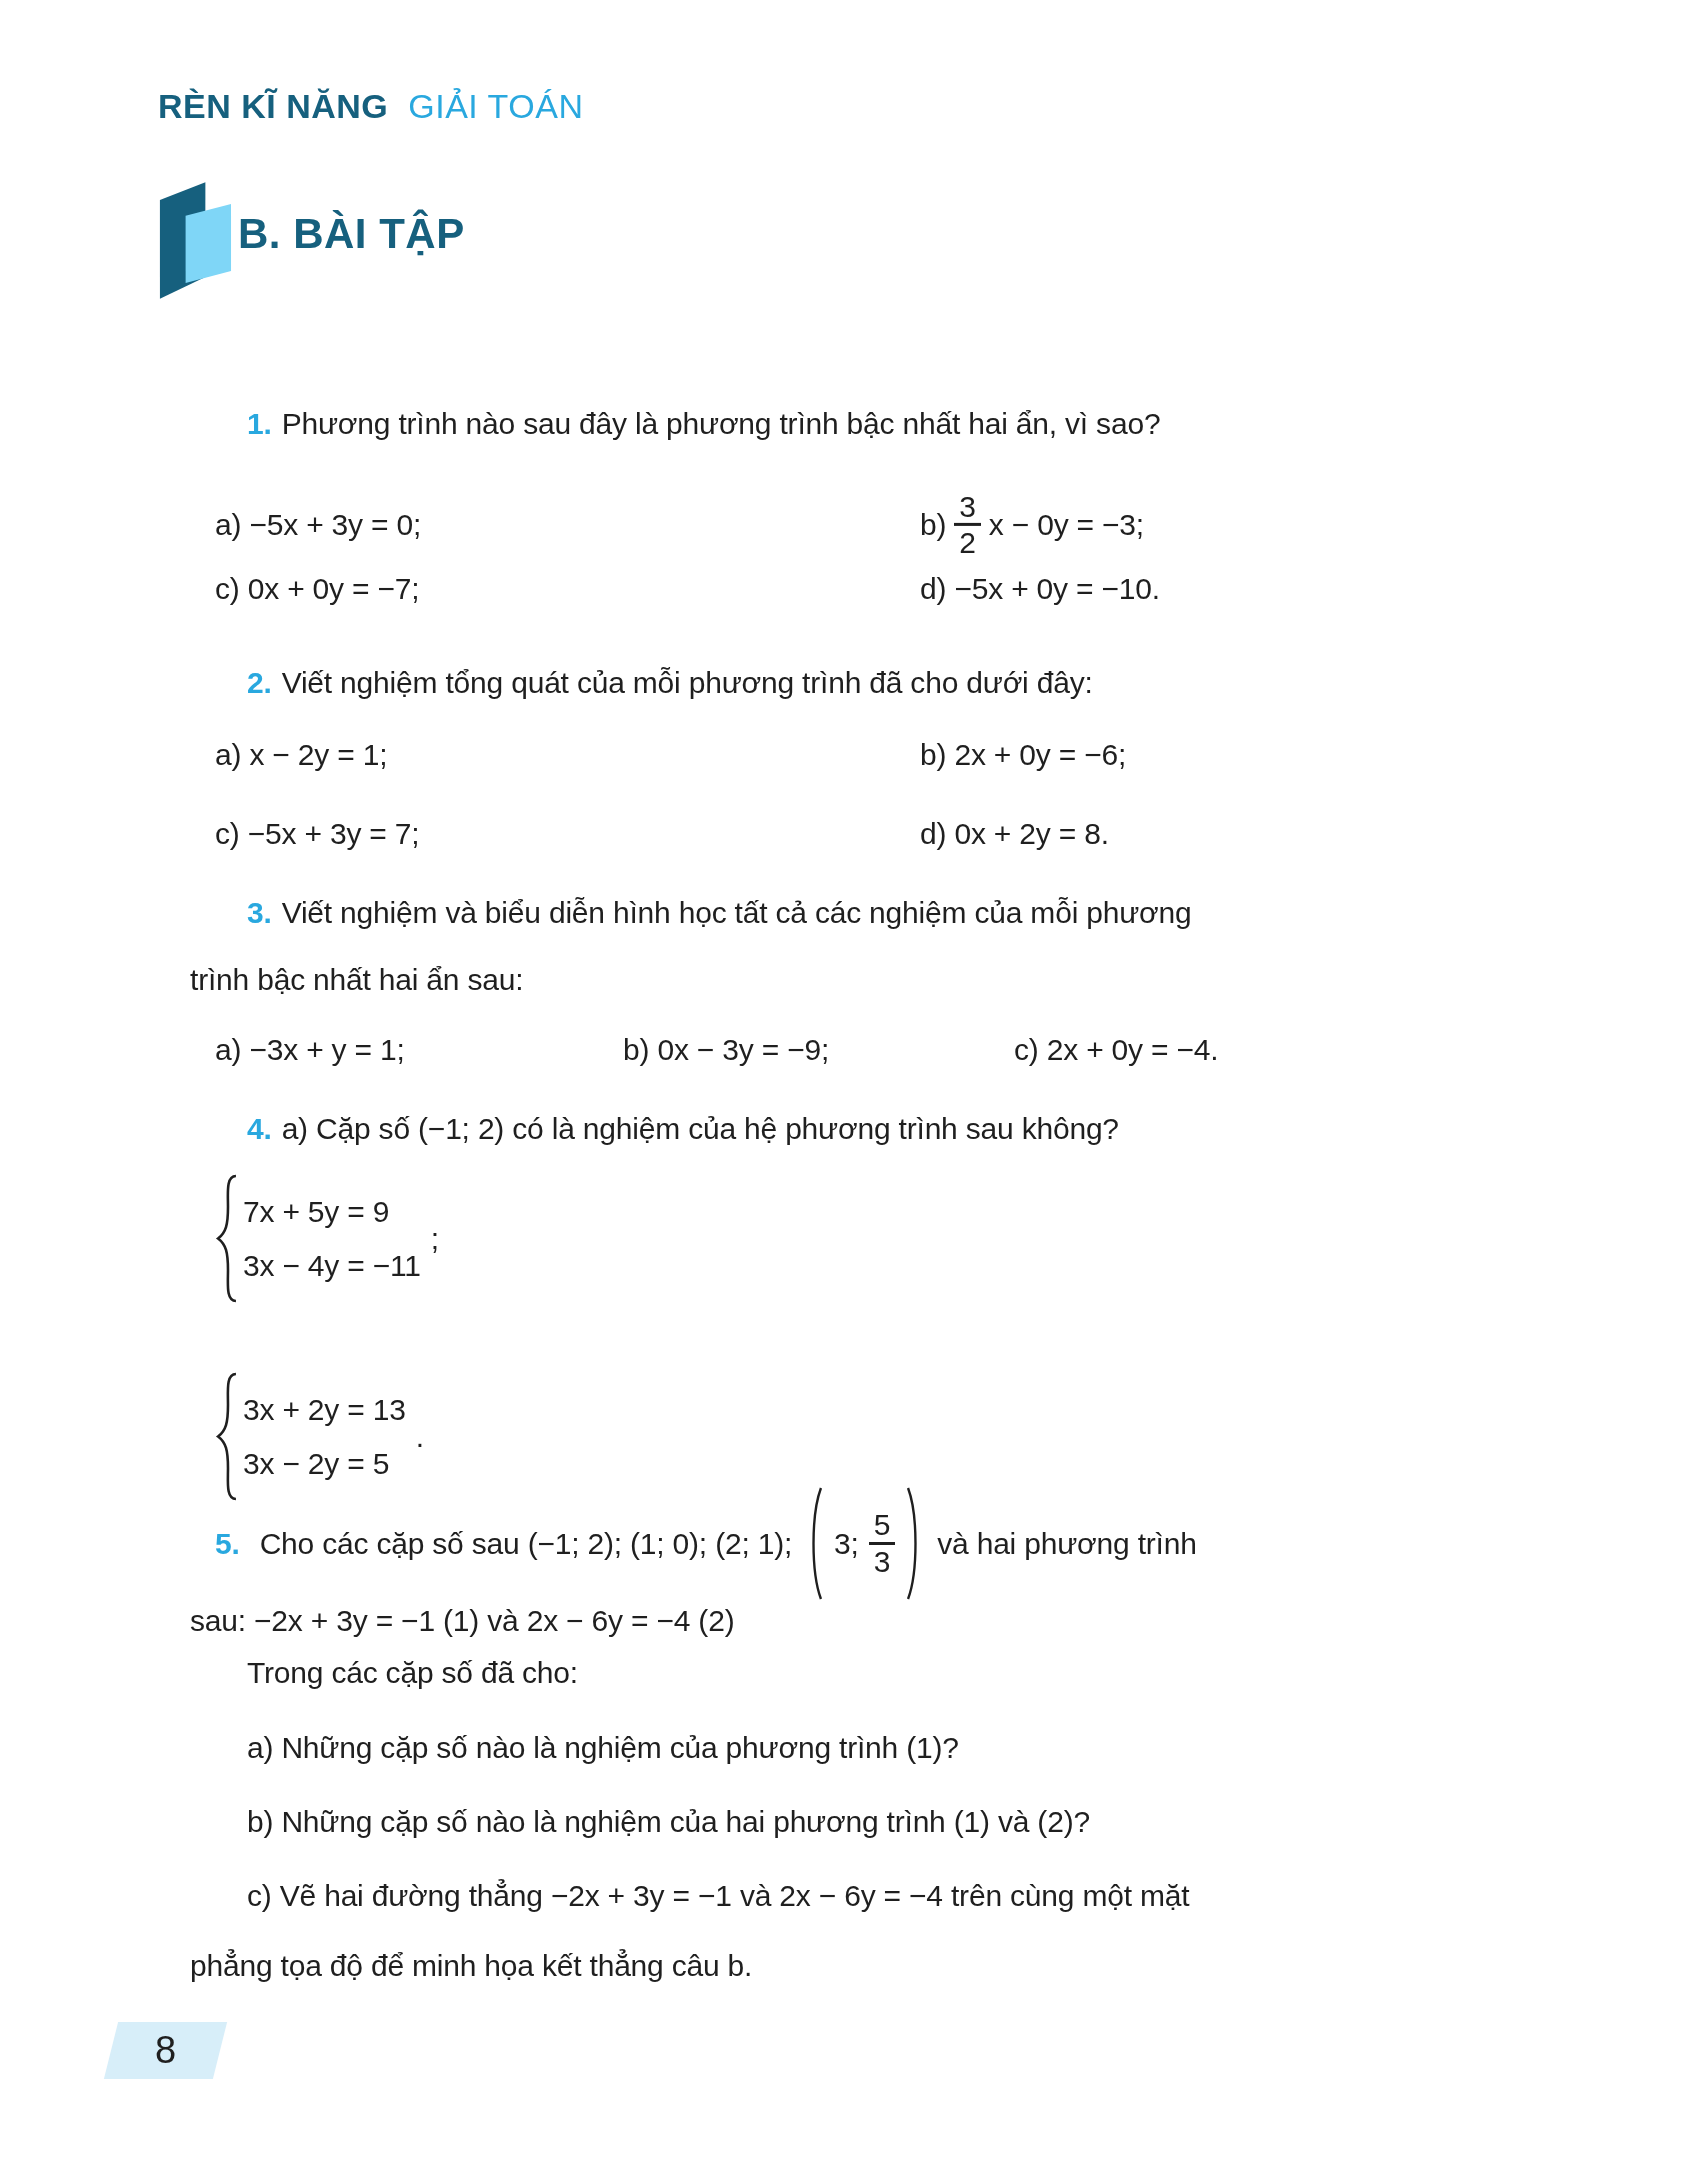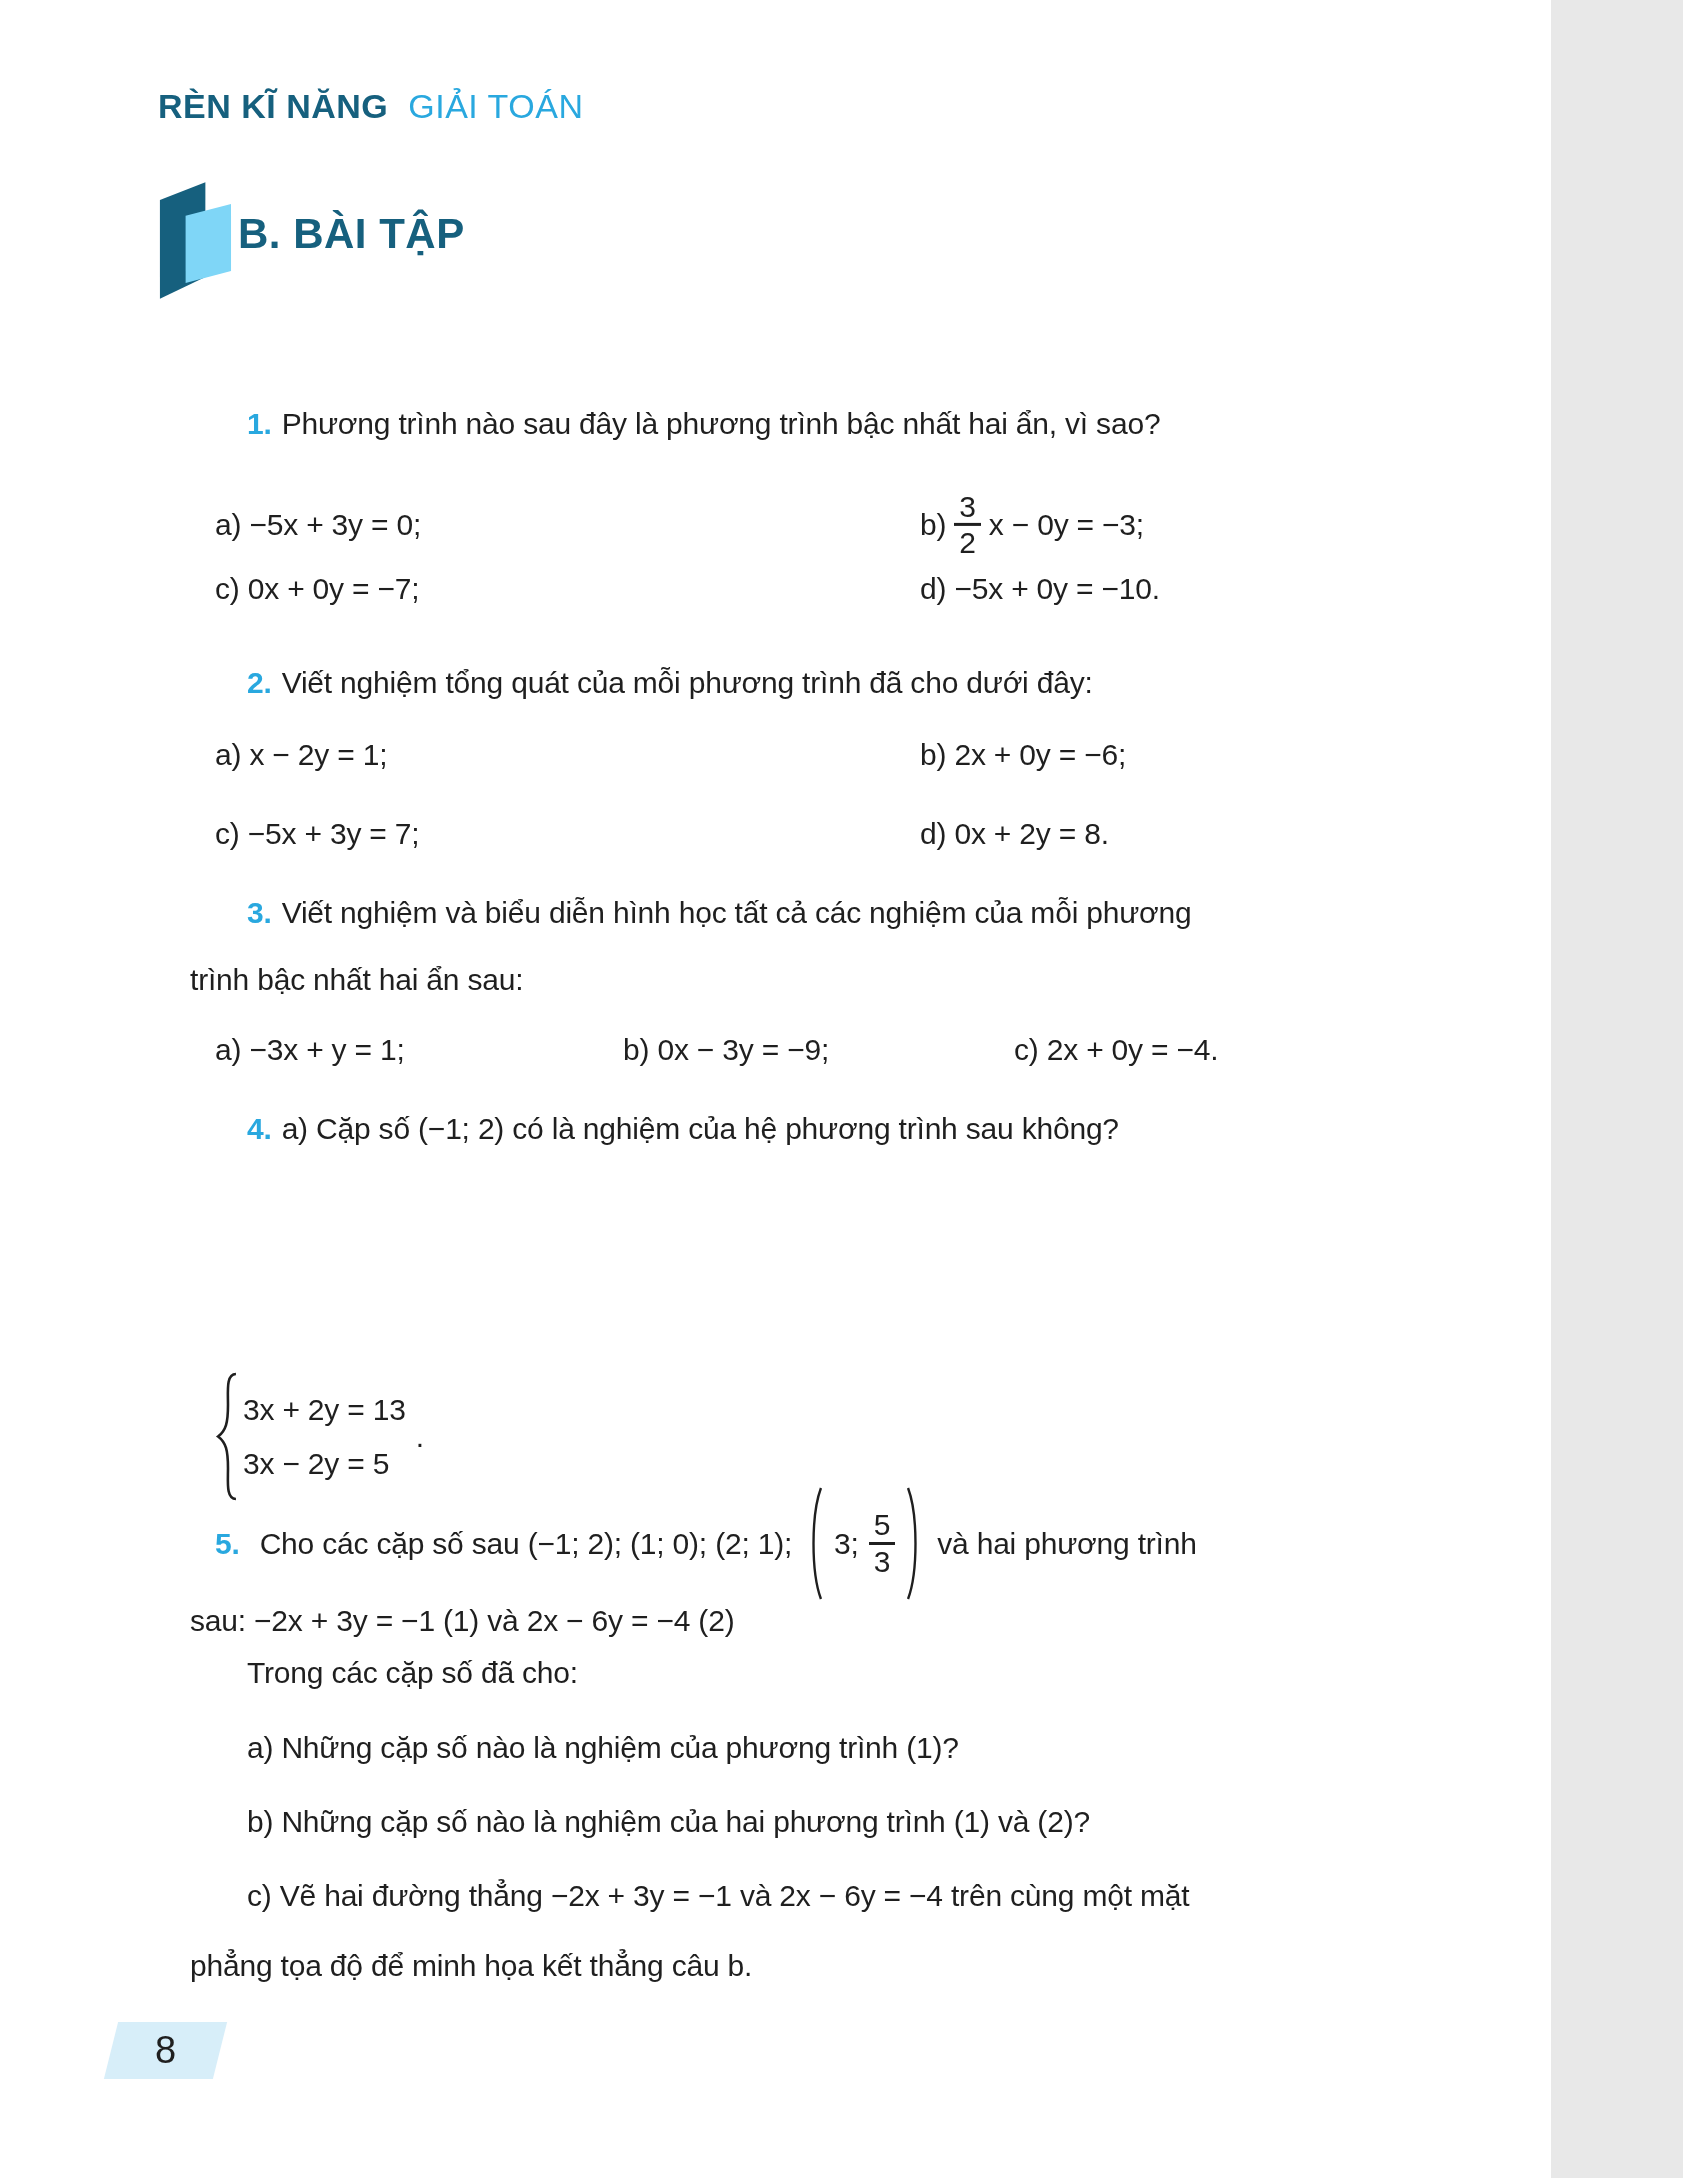--- a/index.html
+++ b/index.html
@@ -1,18 +1,18 @@
 <!DOCTYPE html>
 <html><head>
 <meta charset="utf-8">
 <style>
   html,body{margin:0;padding:0;background:#e8e8e8;}
   .page{
     position:relative;
-    width:1551px;height:2178px;
+    width:1683px;height:2178px;
     background:#ffffff;
     font-family:"Liberation Sans", sans-serif;
     color:#1f1f1f;
     overflow:hidden;
   }
   
   .hdr{position:absolute;left:158px;top:87px;font-size:34px;letter-spacing:0.5px;white-space:nowrap;}
   .hdr .bold{font-weight:700;color:#16607E;}
   .hdr .light{font-weight:400;color:#29A8DF;margin-left:10px;}
   
@@ -111,20 +111,30 @@
     <div class="row" style="top:1033px;height:40px;">
       <span class="cola">a) −3x + y = 1;</span>
       <span class="colb3">b) 0x − 3y = −9;</span>
       <span class="colc">c) 2x + 0y = −4.</span>
     </div>
 
     <div class="ln ind" style="top:1109px">
       <span class="exnum">4.</span><span>a) Cặp số (−1; 2) có là nghiệm của hệ phương trình sau không?</span>
     </div>
 
+    <div class="sys" style="top:1173px">
+      <svg width="24" height="131" viewBox="0 0 24 132">
+        <path d="M21 3 C11 3 13 20 13 34 C13 52 11 60 3 66 C11 72 13 80 13 98 C13 112 11 129 21 129" fill="none" stroke="#1f1f1f" stroke-width="2.6"></path>
+      </svg>
+      <span class="eqs">
+        <span>7x + 5y = 9</span>
+        <span>3x − 4y = −11</span>
+      </span>
+      <span class="sys-punct">;</span>
+    </div>
 
 
     <div class="sys" style="top:1371px">
       <svg width="24" height="131" viewBox="0 0 24 132">
         <path d="M21 3 C11 3 13 20 13 34 C13 52 11 60 3 66 C11 72 13 80 13 98 C13 112 11 129 21 129" fill="none" stroke="#1f1f1f" stroke-width="2.6"></path>
       </svg>
       <span class="eqs">
         <span>3x + 2y = 13</span>
         <span>3x − 2y = 5</span>
       </span>

